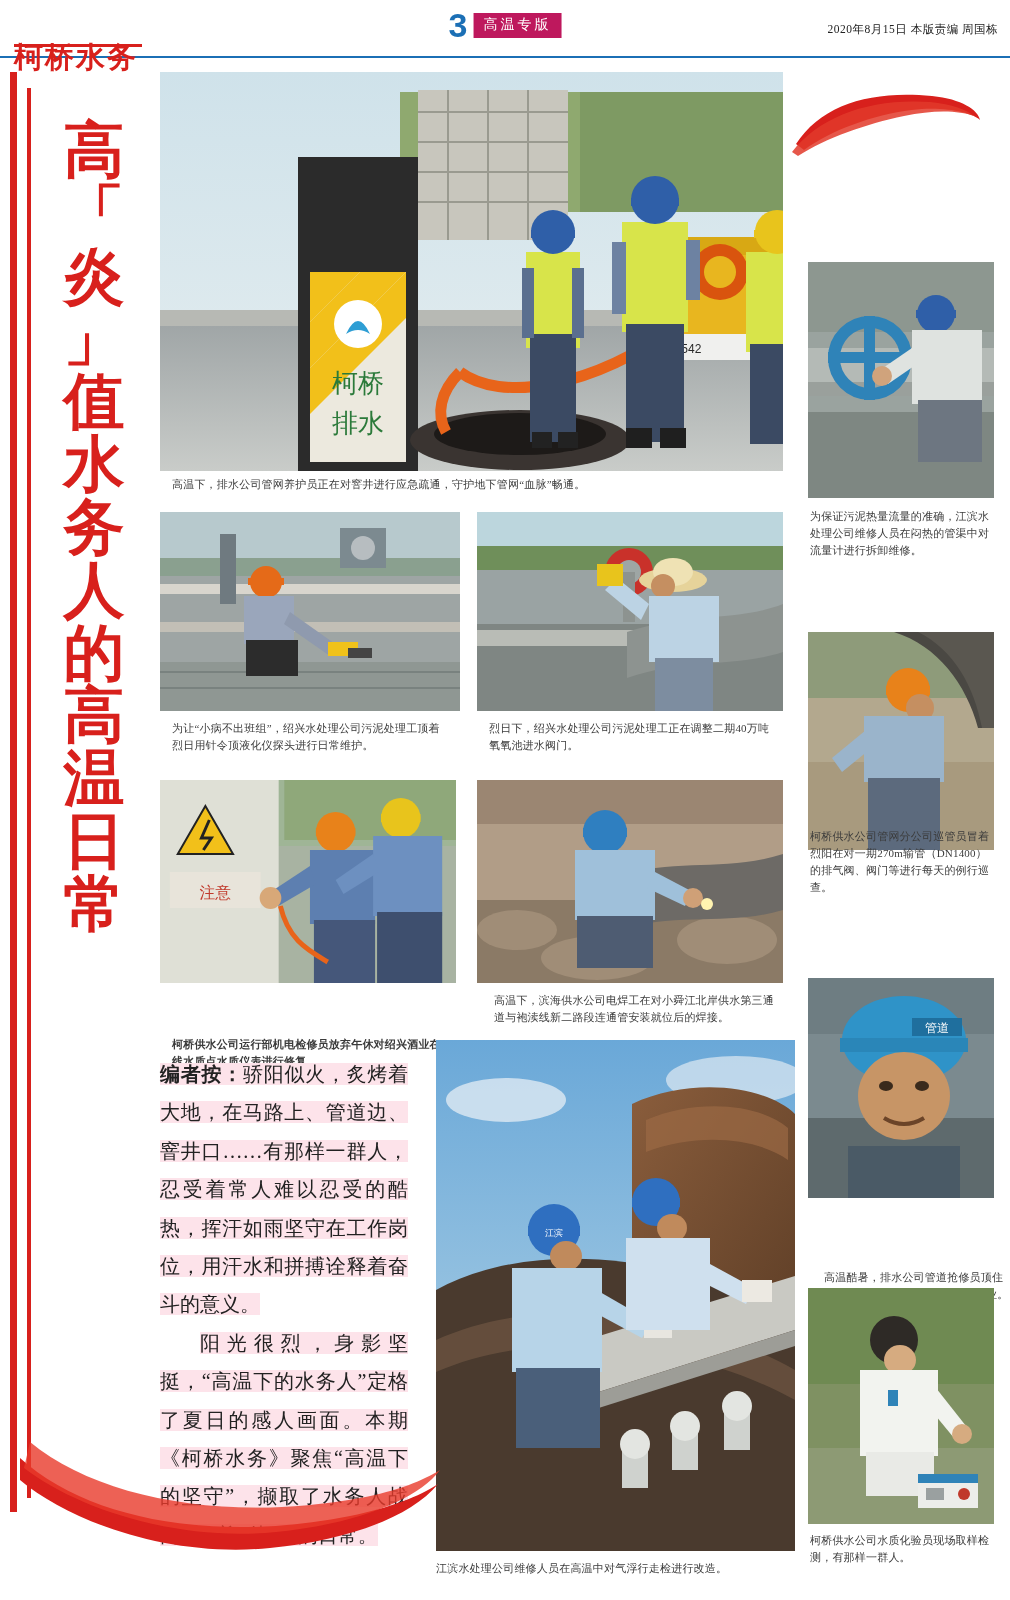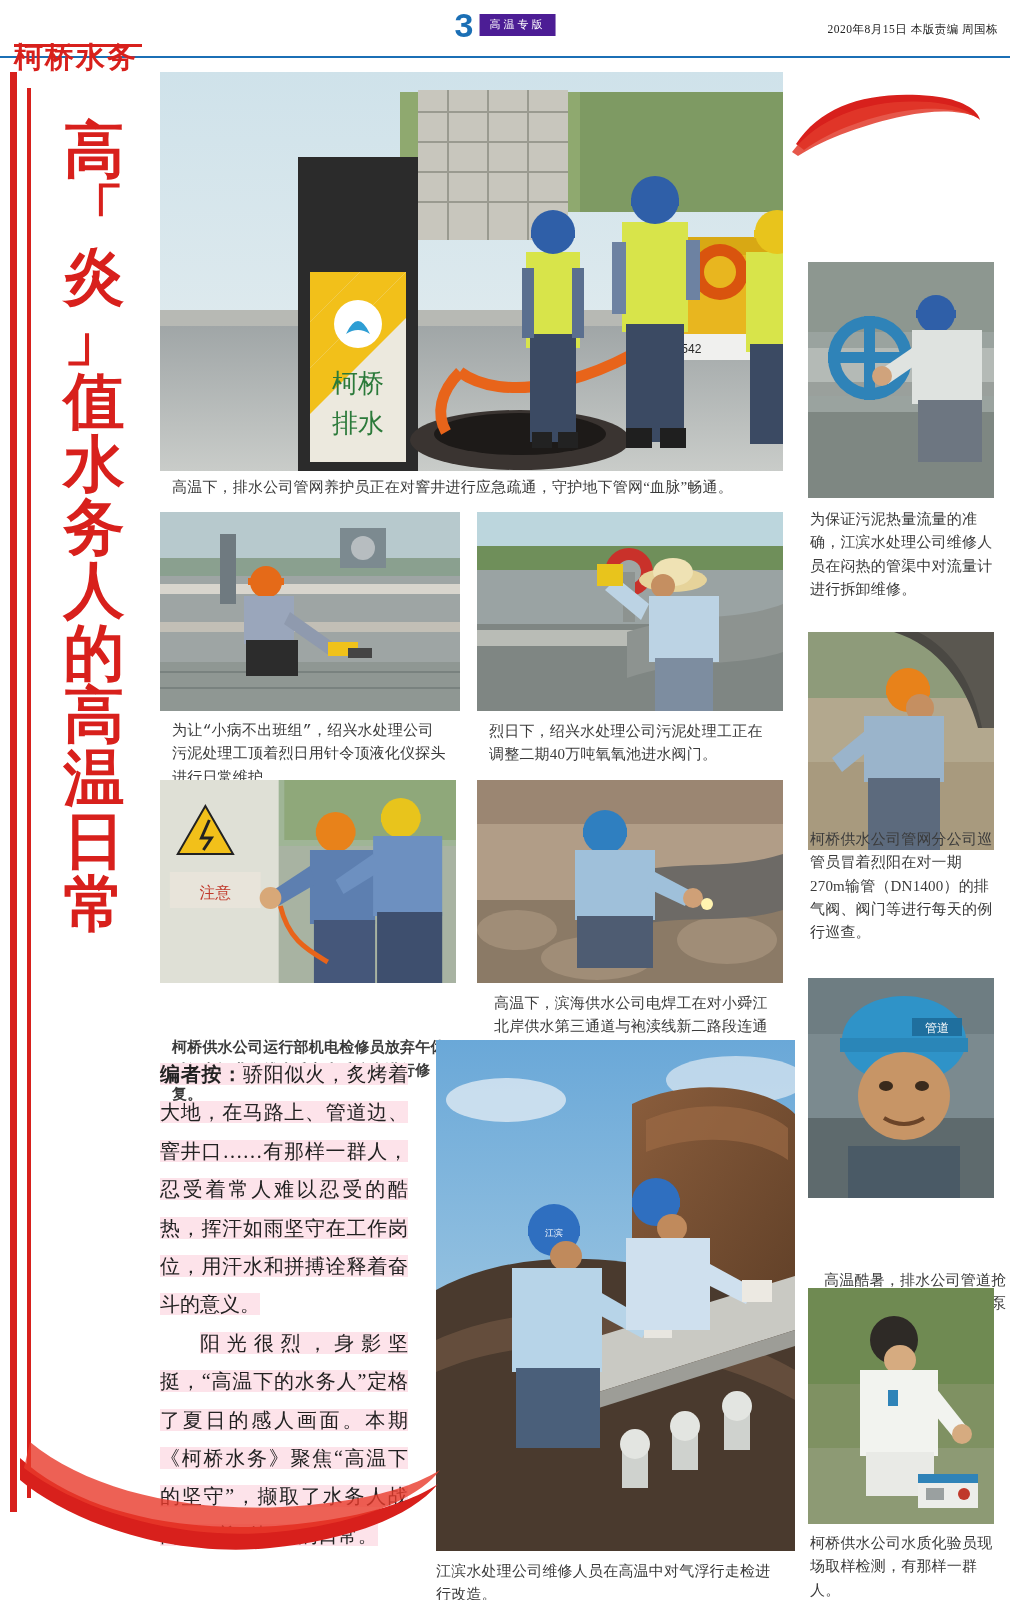--- a/index.html
+++ b/index.html
@@ -29,21 +29,21 @@
   .masthead-center {
     position: absolute; left: 50%; top: 8px; transform: translateX(-50%);
     display: flex; align-items: center; gap: 6px;
   }
   .page-num {
     font-size: 34px; font-weight: bold; color: #1b6fb5;
     font-family: "Liberation Sans", sans-serif;
     line-height: 1;
   }
   .special-badge {
-    background: #4c1d95; color: #fff; font-size: 11px;
+    background: #be185d; color: #fff; font-size: 14px;
     padding: 3px 10px 4px 10px; letter-spacing: 3px;
     font-family: "Liberation Serif", serif;
   }
   .masthead-right {
     position: absolute; right: 12px; top: 22px;
     font-size: 11.5px; color: #222;
     font-family: "Liberation Serif", serif;
     letter-spacing: 0.5px;
   }
   .masthead-right span { }
@@ -69,21 +69,21 @@
   .headline span { display: block; }
 
   
   .photo {
     position: absolute;
     overflow: hidden;
     background: #b9c4cc;
   }
   .cap {
     position: absolute;
-    font-size: 15px; line-height: 1.55; color: #3b3b3b;
+    font-size: 11px; line-height: 1.55; color: #3b3b3b;
     font-family: "Liberation Serif", serif;
     letter-spacing: 0.2px;
   }
 
   
   .editor-note {
     position: absolute; left: 160px; top: 1055px; width: 248px;
     font-size: 20px; line-height: 1.92; color: #222;
     font-family: "Liberation Serif", serif;
     text-align: justify;
@@ -257,21 +257,21 @@
 
     <circle cx="106" cy="70" r="16" fill="#e56a18"></circle>
     <rect x="88" y="66" width="36" height="7" fill="#e56a18"></rect>
     <rect x="84" y="84" width="50" height="48" fill="#9aa6bb"></rect>
     <rect x="86" y="128" width="52" height="36" fill="#2c2c2c"></rect>
     <path d="M130 100 L178 134 L170 144 L124 112 Z" fill="#8f9aae"></path>
     <rect x="168" y="130" width="30" height="14" fill="#f0c21a"></rect>
     <rect x="188" y="136" width="24" height="10" fill="#444"></rect>
   </svg>
 </div>
-<div class="cap" style="left:172px; top:720px; width:276px;font-family:Liberation Mono, monospace;">为让“小病不出班组”，绍兴水处理公司污泥处理工顶着烈日用针令顶液化仪探头进行日常维护。</div>
+<div class="cap" style="left:172px; top:720px; width:276px;">为让“小病不出班组”，绍兴水处理公司污泥处理工顶着烈日用针令顶液化仪探头进行日常维护。</div>
 
 <div class="photo" style="left:477px; top:512px; width:306px; height:199px;">
   <svg viewBox="0 0 306 199" preserveAspectRatio="none" style="width:100%;height:100%;display:block">
     <rect width="306" height="199" fill="#cfe0e6"></rect>
     <rect y="0" width="306" height="48" fill="#bcd6dd"></rect>
     <rect y="34" width="306" height="26" fill="#6f8f5a"></rect>
     <rect y="58" width="306" height="60" fill="#9aa3a3"></rect>
     <rect y="112" width="306" height="87" fill="#7f8683"></rect>
 
     <rect x="0" y="118" width="306" height="16" fill="#b9bcb6"></rect>

